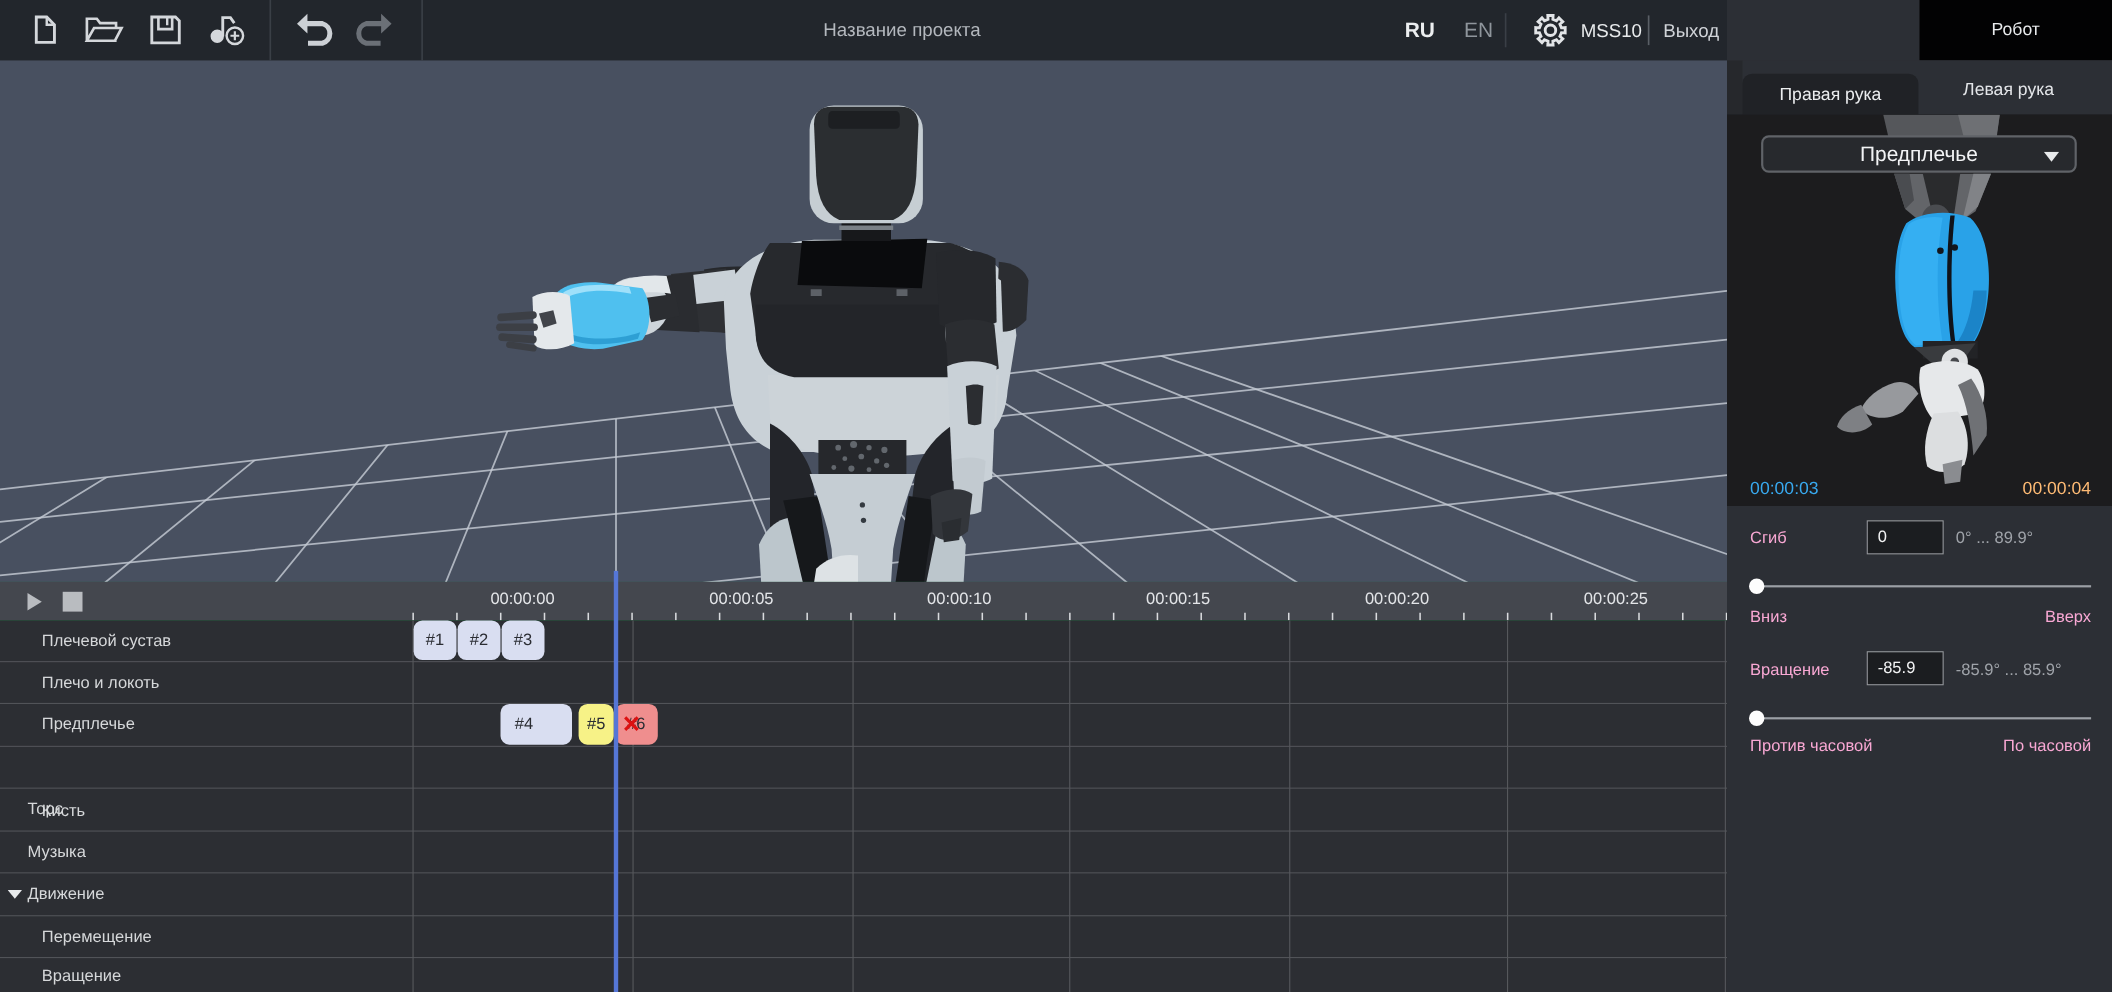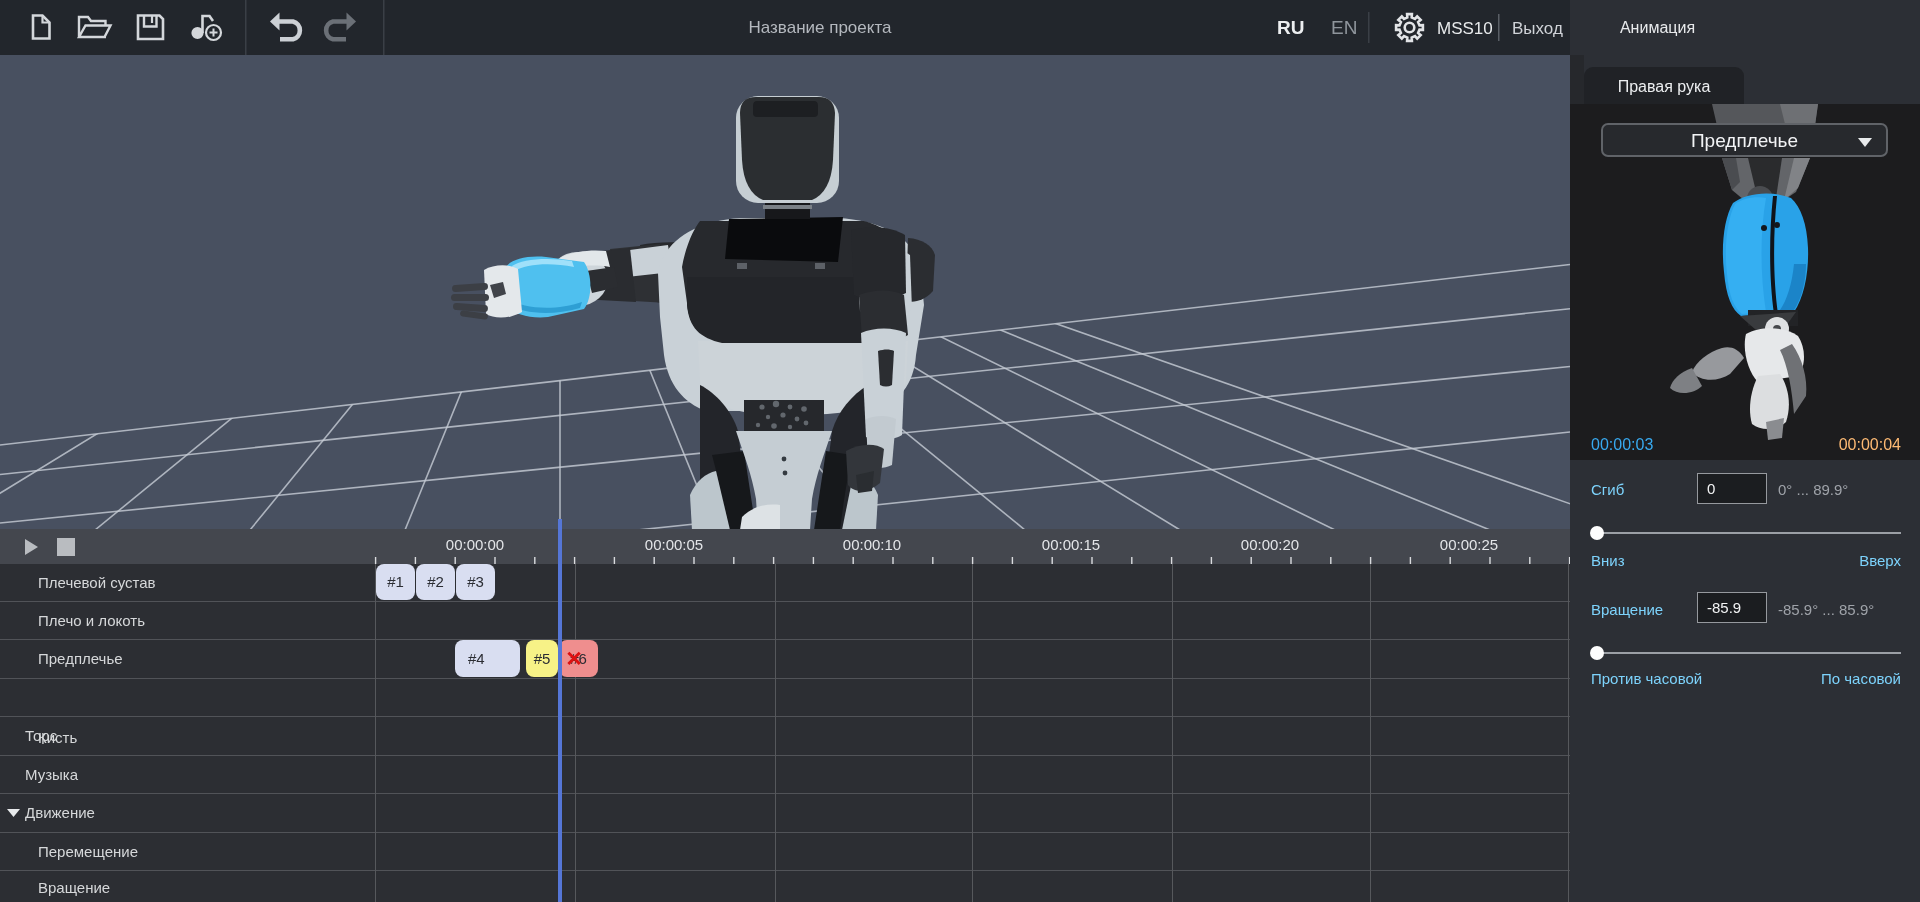--- a/index.html
+++ b/index.html
@@ -15,21 +15,21 @@
   #viewport { left:0; top:55px; width:1570px; height:475px; background:#485060; overflow:hidden; }
   #timeline { left:0; top:529px; width:1570px; height:373px; background:#15803d; }
   #ruler { position:absolute; left:0; top:0; width:1570px; height:35px; background:#44474e; }
   .rlabel { position:absolute; top:7px; width:80px; text-align:center; color:#e3e5e8; font-size:15px; }
   .sep { position:absolute; left:0; width:1570px; height:1px; background:#515358; }
   .rowlbl { position:absolute; color:#d6d8da; font-size:15px; }
   .gline { position:absolute; top:35px; width:1px; height:338px; background:#56585c; }
   .kf { position:absolute; border-radius:8px; font-size:15px; color:#2b2d33; text-align:center; }
   #playhead { position:absolute; left:557.5px; top:519px; width:4.6px; height:383px; background:#5576d6; }
   #panel { left:1570px; top:55px; width:350px; height:847px; background:#2c2f35; }
-  .ctl-lbl { position:absolute; color:#7dd3fc; font-size:15px; }
+  .ctl-lbl { position:absolute; color:#f9a8d4; font-size:15px; }
   .inp { position:absolute; left:127px; width:70px; height:31px; background:#1b1d20;
     border:1px solid #96999e; color:#f2f3f4; font-size:15px; line-height:29px; padding-left:9px; }
   .range { position:absolute; left:208px; color:#9fa3a9; font-size:15px; }
   .track { position:absolute; left:26px; width:305px; height:2px; background:#9b9fa5; }
   .thumb { position:absolute; left:20px; width:14px; height:14px; border-radius:50%; background:#fdfdfd; }
 </style>
 </head>
 <body>
 <div class="abs" id="topbar">
 <svg width="1570" height="55" viewBox="0 0 1570 55">
@@ -62,21 +62,21 @@
   <rect x="1368" y="12" width="1.5" height="31" fill="#3a3f46"></rect>
   <path d="M1407.1,14.1 L1411.9,14.1 L1411.7,17.5 L1415.0,18.9 L1417.2,16.3 L1420.7,19.8 L1418.1,22.0 L1419.5,25.3 L1422.9,25.1 L1422.9,29.9 L1419.5,29.7 L1418.1,33.0 L1420.7,35.2 L1417.2,38.7 L1415.0,36.1 L1411.7,37.5 L1411.9,40.9 L1407.1,40.9 L1407.3,37.5 L1404.0,36.1 L1401.8,38.7 L1398.3,35.2 L1400.9,33.0 L1399.5,29.7 L1396.1,29.9 L1396.1,25.1 L1399.5,25.3 L1400.9,22.0 L1398.3,19.8 L1401.8,16.3 L1404.0,18.9 L1407.3,17.5 Z" fill="none" stroke="#e2e4e7" stroke-width="2.6"></path>
       <circle cx="1409.5" cy="27.5" r="4.8" fill="none" stroke="#e2e4e7" stroke-width="2.6"></circle>
   <text x="1437" y="34" fill="#e8eaec" font-size="17">MSS10</text>
   <rect x="1498" y="14" width="1.5" height="27" fill="#5a5f66"></rect>
   <text x="1512" y="34" fill="#d0d3d8" font-size="17">Выход</text>
 </svg>
 <div id="title">Название проекта</div>
 </div>
 <div class="abs" id="tabs">
-  <div class="tab" style="left:0;background:#2c2f35;">Анимация</div>
+  <div class="tab" style="left:175px;background:#020203;">Робот</div>
 </div>
 <div class="abs" id="viewport">
 <svg width="1570" height="475" viewBox="0 0 1570 475">
   <defs>
     <clipPath id="gclip">
           <polygon points="0,390 1570,209.5 1570,475 0,475"></polygon>
         </clipPath>
   </defs>
   <g stroke="#c5cbd4" stroke-width="1.6" opacity="0.82">
     <line x1="0" y1="390" x2="1570" y2="209.5"></line>
@@ -246,20 +246,21 @@
   <div class="kf" style="left:456px;top:34.5px;width:39px;height:36px;line-height:36px;background:#d9def1;">#3</div>
   <div class="kf" style="left:455px;top:111px;width:65px;height:37px;line-height:37px;background:#d9def1;text-align:left;padding-left:13px;">#4</div>
   <div class="kf" style="left:526px;top:111px;width:32px;height:37px;line-height:37px;background:#f7f287;">#5</div>
   <div class="kf" style="left:559px;top:111px;width:39px;height:37px;line-height:37px;background:#ef8e8e;"><span style="position:relative;">#6<span style="position:absolute;left:-5px;top:-10px;color:#dd1111;font-size:21px;font-weight:bold;">✕</span></span></div>
 </div>
 <div class="abs" id="panel">
 
   <div style="position:absolute;left:0;top:0;width:350px;height:49px;background:#2c2f35;"></div>
   <div style="position:absolute;left:0;top:0;width:14px;height:49px;background:#26282c;"></div>
   <div style="position:absolute;left:14px;top:12px;width:160px;height:37px;background:#202226;border-radius:9px 9px 0 0;color:#eceef0;font-size:16px;text-align:center;line-height:40px;">Правая рука</div>
+  <div style="position:absolute;left:174px;top:0;width:164px;height:49px;color:#e4e6e9;font-size:16px;text-align:center;line-height:53px;">Левая рука</div>
 
   <div style="position:absolute;left:0;top:49px;width:350px;height:356px;background:#1c1c1e;overflow:hidden;">
     <svg width="350" height="356" viewBox="0 0 350 356">
 
       <path d="M142,0 L248,0 L244,26 L148,26 Z" fill="#55575b"></path>
       <path d="M210,0 L248,0 L245,22 L216,24 Z" fill="#6e7074"></path>
       <path d="M152,54 L240,54 L226,88 L208,100 L180,101 L162,86 Z" fill="#636569"></path>
       <path d="M178,54 L212,54 L206,94 L188,96 Z" fill="#2a2b2d"></path>
       <path d="M224,54 L240,54 L228,84 L214,96 Z" fill="#818387"></path>
       <path d="M152,54 L166,54 L170,78 L162,86 Z" fill="#4a4c50"></path>

